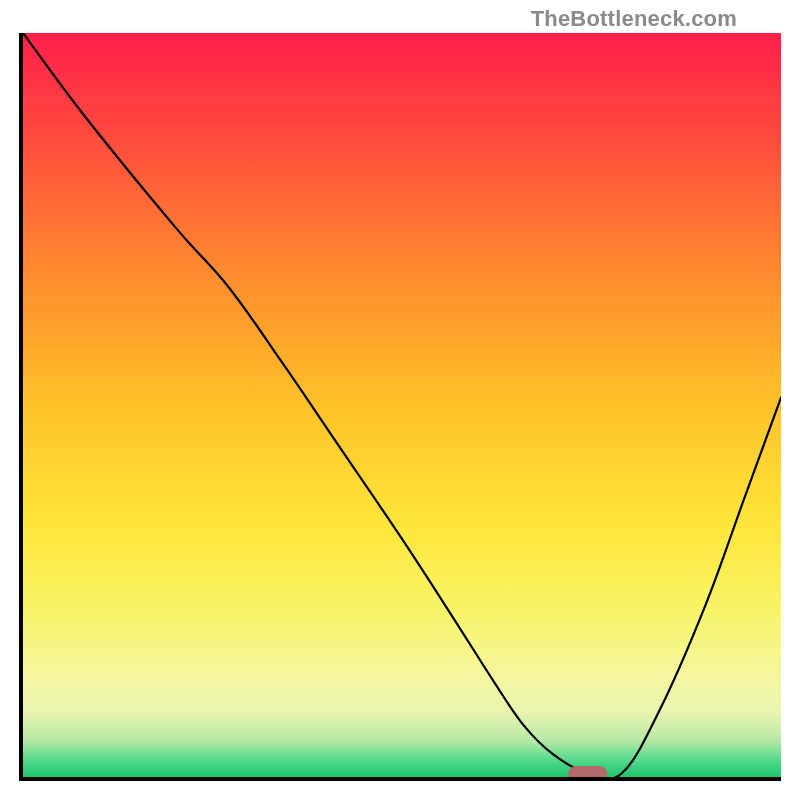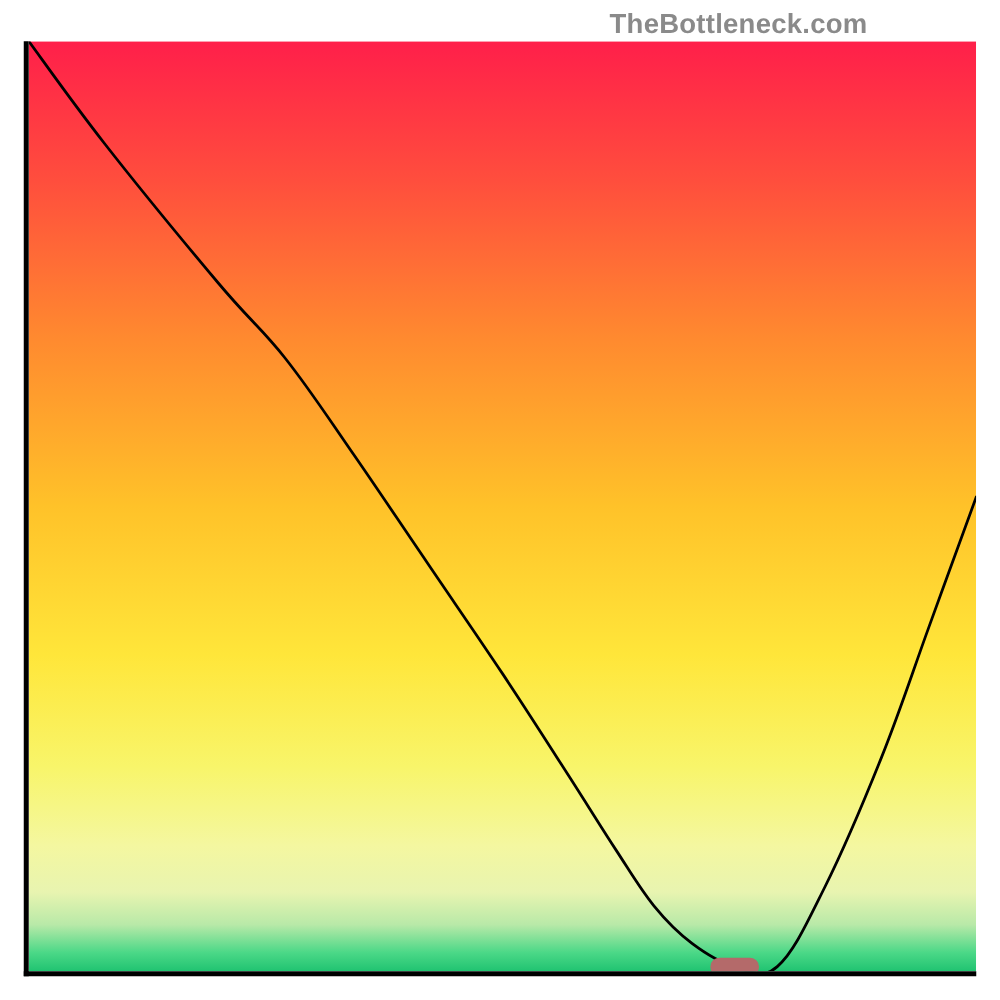--- a/index.html
+++ b/index.html
@@ -7,20 +7,21 @@
     padding: 0;
     width: 800px;
     height: 800px;
     background: #ffffff;
     overflow: hidden;
   }
   .wrap {
     position: relative;
     width: 708px;
     height: 800px;
+    padding-left: 43px;
   }
   .watermark {
     position: absolute;
     top: 6px;
     right: 14px;
     font-family: Arial, Helvetica, sans-serif;
     font-size: 22px;
     font-weight: bold;
     color: #8a8a8a;
     letter-spacing: 0.2px;

